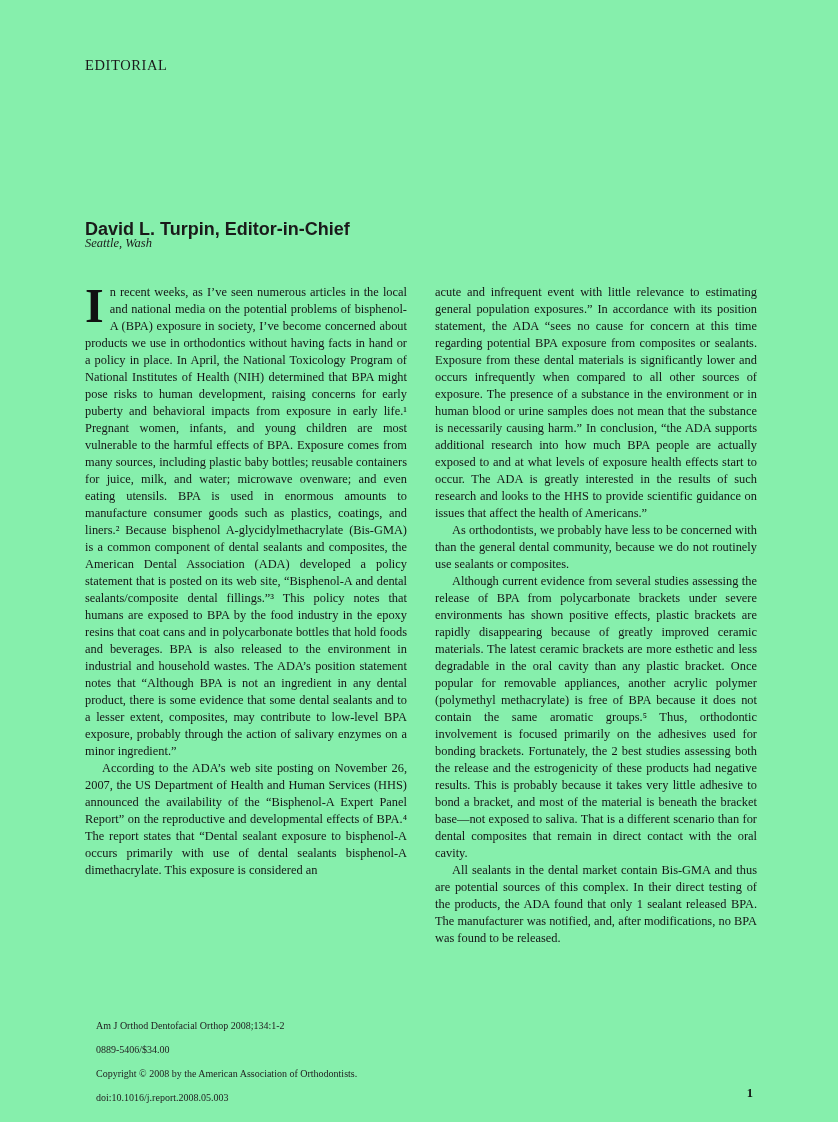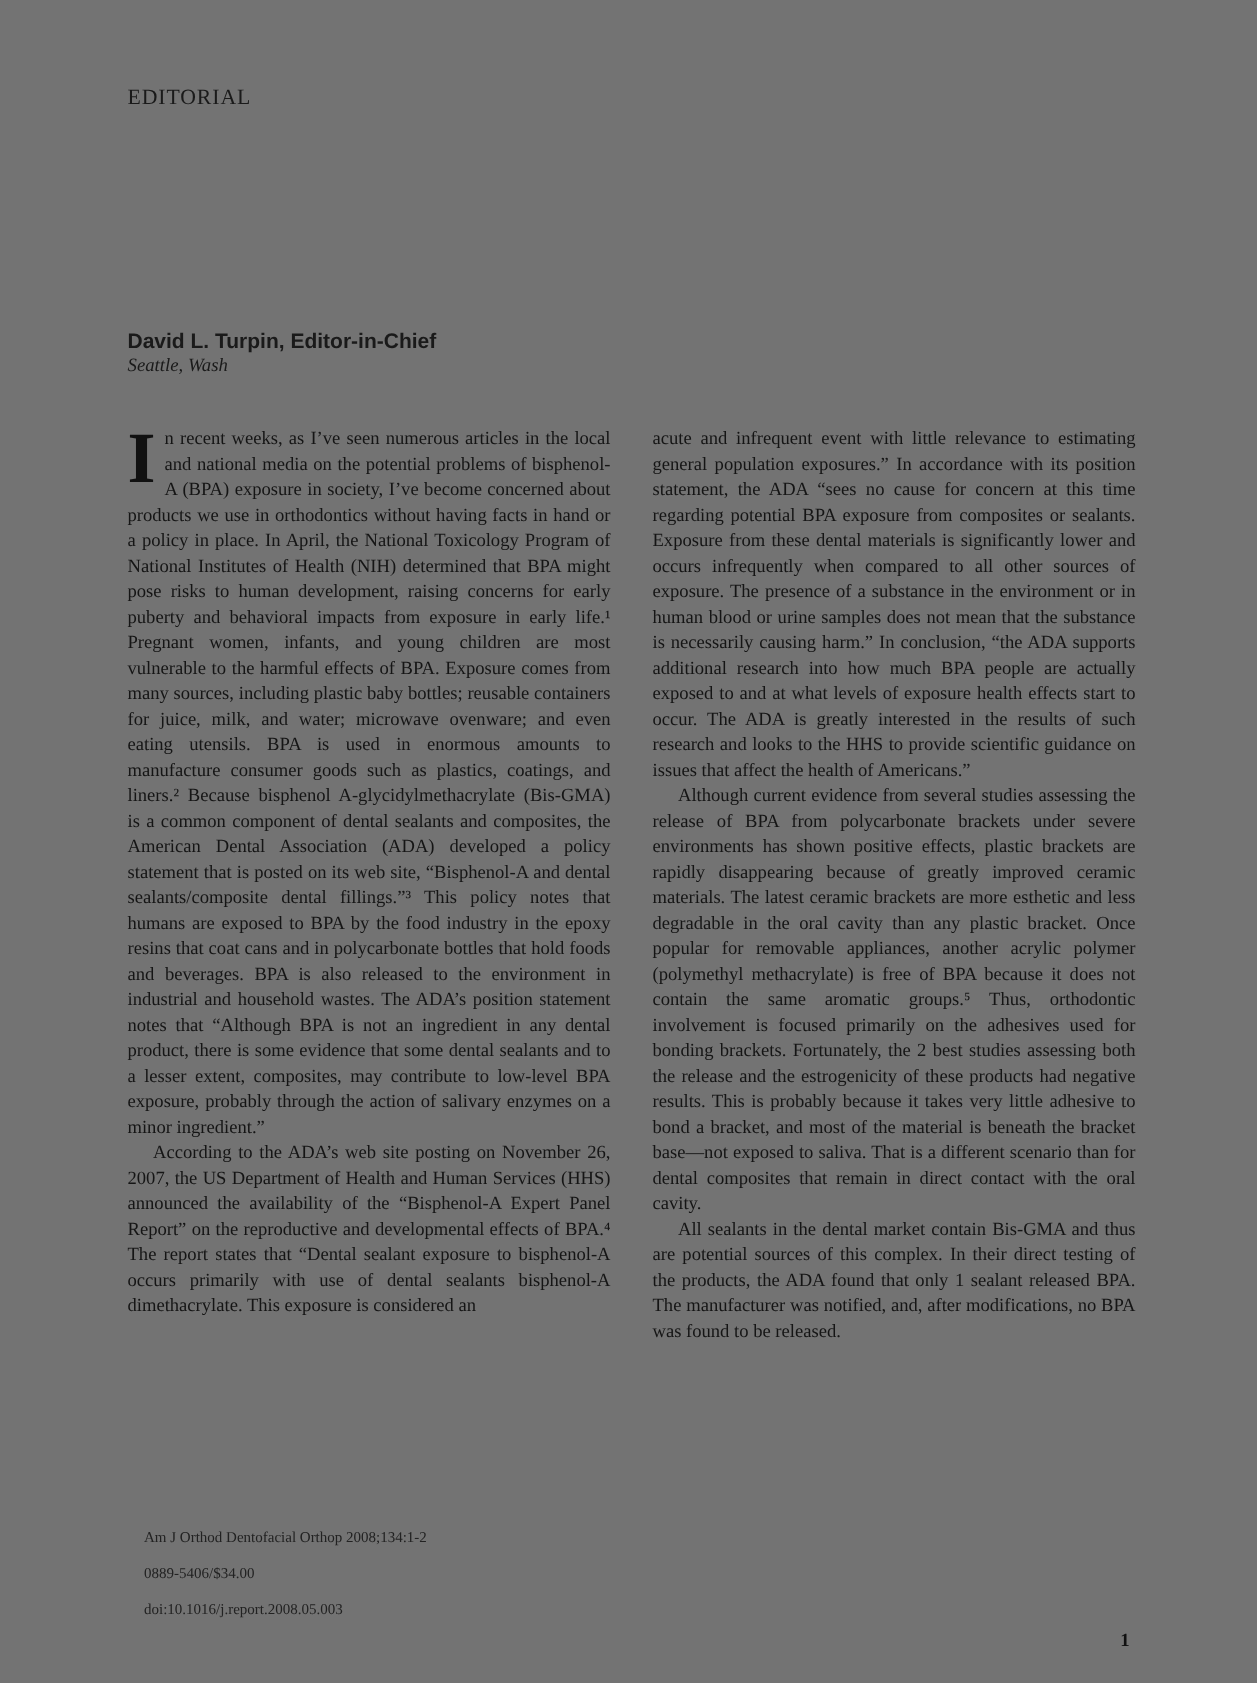--- a/index.html
+++ b/index.html
@@ -4,21 +4,21 @@
 <style>
   html, body {
     margin: 0;
     padding: 0;
     background: #ffffff;
   }
   .page {
     position: relative;
     width: 838px;
     height: 1122px;
-    background: #737373;
+    background: #86efac;
     color: #111111;
     font-family: "Liberation Serif", serif;
     overflow: hidden;
   }
   .section-label {
     position: absolute;
     left: 85px;
     top: 57px;
     font-size: 14.5px;
     letter-spacing: 0.6px;
@@ -32,21 +32,21 @@
     font-size: 30px;
     line-height: 38px;
     font-weight: 400;
     color: #141414;
   }
   .author-name {
     position: absolute;
     left: 85px;
     top: 219px;
     font-family: "Liberation Sans", sans-serif;
-    font-size: 14px;
+    font-size: 18px;
     font-weight: 700;
     color: #1a1a1a;
   }
   .author-location {
     position: absolute;
     left: 85px;
     top: 236px;
     font-size: 12.5px;
     font-style: italic;
     color: #1a1a1a;
@@ -118,27 +118,29 @@
 
     <div class="col">
       <p>
         <span class="dropcap">I</span><span>n recent weeks, as I’ve seen numerous articles in the local and national media on the potential problems of bisphenol-A (BPA) exposure in society, I’ve become concerned about products we use in orthodontics without having facts in hand or a policy in place. In April, the National Toxicology Program of National Institutes of Health (NIH) determined that BPA might pose risks to human development, raising concerns for early puberty and behavioral impacts from exposure in early life.¹ Pregnant women, infants, and young children are most vulnerable to the harmful effects of BPA. Exposure comes from many sources, including plastic baby bottles; reusable containers for juice, milk, and water; microwave ovenware; and even eating utensils. BPA is used in enormous amounts to manufacture consumer goods such as plastics, coatings, and liners.² Because bisphenol A-glycidylmethacrylate (Bis-GMA) is a common component of dental sealants and composites, the American Dental Association (ADA) developed a policy statement that is posted on its web site, “Bisphenol-A and dental sealants/composite dental fillings.”³ This policy notes that humans are exposed to BPA by the food industry in the epoxy resins that coat cans and in polycarbonate bottles that hold foods and beverages. BPA is also released to the environment in industrial and household wastes. The ADA’s position statement notes that “Although BPA is not an ingredient in any dental product, there is some evidence that some dental sealants and to a lesser extent, composites, may contribute to low-level BPA exposure, probably through the action of salivary enzymes on a minor ingredient.”</span>
       </p>
       <p class="indent">According to the ADA’s web site posting on November 26, 2007, the US Department of Health and Human Services (HHS) announced the availability of the “Bisphenol-A Expert Panel Report” on the reproductive and developmental effects of BPA.⁴ The report states that “Dental sealant exposure to bisphenol-A occurs primarily with use of dental sealants bisphenol-A dimethacrylate. This exposure is considered an</p>
     </div>
 
     <div class="col">
       <p>acute and infrequent event with little relevance to estimating general population exposures.” In accordance with its position statement, the ADA “sees no cause for concern at this time regarding potential BPA exposure from composites or sealants. Exposure from these dental materials is significantly lower and occurs infrequently when compared to all other sources of exposure. The presence of a substance in the environment or in human blood or urine samples does not mean that the substance is necessarily causing harm.” In conclusion, “the ADA supports additional research into how much BPA people are actually exposed to and at what levels of exposure health effects start to occur. The ADA is greatly interested in the results of such research and looks to the HHS to provide scientific guidance on issues that affect the health of Americans.”</p>
+      <p class="indent">As orthodontists, we probably have less to be concerned with than the general dental community, because we do not routinely use sealants or composites.</p>
       <p class="indent">Although current evidence from several studies assessing the release of BPA from polycarbonate brackets under severe environments has shown positive effects, plastic brackets are rapidly disappearing because of greatly improved ceramic materials. The latest ceramic brackets are more esthetic and less degradable in the oral cavity than any plastic bracket. Once popular for removable appliances, another acrylic polymer (polymethyl methacrylate) is free of BPA because it does not contain the same aromatic groups.⁵ Thus, orthodontic involvement is focused primarily on the adhesives used for bonding brackets. Fortunately, the 2 best studies assessing both the release and the estrogenicity of these products had negative results. This is probably because it takes very little adhesive to bond a bracket, and most of the material is beneath the bracket base—not exposed to saliva. That is a different scenario than for dental composites that remain in direct contact with the oral cavity.</p>
       <p class="indent">All sealants in the dental market contain Bis-GMA and thus are potential sources of this complex. In their direct testing of the products, the ADA found that only 1 sealant released BPA. The manufacturer was notified, and, after modifications, no BPA was found to be released.</p>
     </div>
 
   </div>
 
   <div class="footnote">
     <div>Am J Orthod Dentofacial Orthop 2008;134:1-2</div>
     <div>0889-5406/$34.00</div>
+    <div>Copyright © 2008 by the American Association of Orthodontists.</div>
     <div>doi:10.1016/j.report.2008.05.003</div>
   </div>
 
   <div class="page-number">1</div>
 
 </div>
 
 </body></html>

